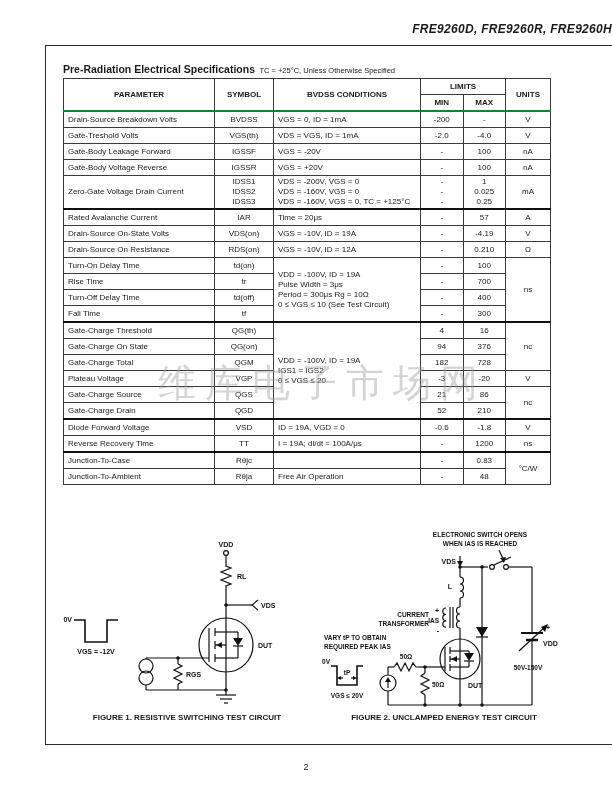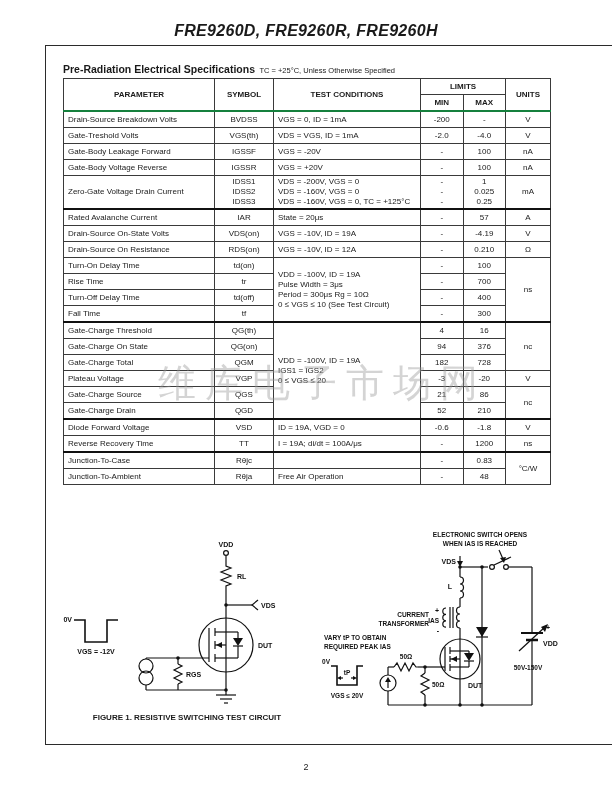--- a/index.html
+++ b/index.html
@@ -1,22 +1,22 @@
 <!DOCTYPE html>
 <html><head>
 <meta charset="utf-8">
 <style>
   html,body{margin:0;padding:0;}
   body{
     width:612px;height:792px;background:#ffffff;position:relative;
     font-family:"Liberation Sans", sans-serif;color:#1a1a1a;
   }
   .doc-title{
-    position:absolute;top:22px;left:0;width:612px;text-align:center;
-    font-size:16px;font-weight:bold;font-style:italic;letter-spacing:.3px;
+    position:absolute;top:22px;left:0;width:612px;text-align:right;
+    font-size:12px;font-weight:bold;font-style:italic;letter-spacing:.3px;
   }
   .outer-box{
     position:absolute;left:45px;top:45px;width:608px;height:700px;
     border:1.5px solid #2b2b2b;box-sizing:border-box;
   }
   .sec-heading{position:absolute;left:17px;top:13px;white-space:nowrap;}
   .sec-heading .main{font-size:10.5px;font-weight:bold;}
   .sec-heading .suffix{font-size:7.5px;}
   table.spec{
     position:absolute;left:17px;top:32px;border-collapse:collapse;
@@ -62,21 +62,21 @@
   <div class="sec-heading">
     <span class="main">Pre-Radiation Electrical Specifications</span>
     <span class="suffix">TC = +25°C, Unless Otherwise Specified</span>
   </div>
 
   <table class="spec">
     <tbody>
         <tr>
       <th class="c-param" rowspan="2">PARAMETER</th>
       <th class="c-sym" rowspan="2">SYMBOL</th>
-      <th class="c-cond" rowspan="2">TEST CONDITIONS</th>
+      <th class="c-cond" rowspan="2">BVDSS CONDITIONS</th>
       <th class="limits" colspan="2">LIMITS</th>
       <th class="c-units" rowspan="2">UNITS</th>
     </tr>
     <tr>
       <th class="c-min">MIN</th>
       <th class="c-max">MAX</th>
     </tr>
 
     <tr>
       <td class="c-param">Drain-Source Breakdown Volts</td>
@@ -122,21 +122,21 @@
 -
 -</td>
       <td class="c-max vtop">1
 0.025
 0.25</td>
       <td class="c-units vtop">mA</td>
     </tr>
     <tr class="sect">
       <td class="c-param">Rated Avalanche Current</td>
       <td class="c-sym">IAR</td>
-      <td class="c-cond">State = 20μs</td>
+      <td class="c-cond">Time = 20μs</td>
       <td class="c-min">-</td>
       <td class="c-max">57</td>
       <td class="c-units">A</td>
     </tr>
     <tr>
       <td class="c-param">Drain-Source On-State Volts</td>
       <td class="c-sym">VDS(on)</td>
       <td class="c-cond">VGS = -10V, ID = 19A</td>
       <td class="c-min">-</td>
       <td class="c-max">-4.19</td>
@@ -417,16 +417,17 @@
       <text x="84" y="132" font-size="6.5" text-anchor="middle">50Ω</text>
       <text x="110" y="160" font-size="6.5">50Ω</text>
       <text x="146" y="161" font-size="7">DUT</text>
       <text x="224" y="103" font-size="7">+</text>
       <text x="221" y="119" font-size="7">VDD</text>
       <text x="206" y="143" font-size="6.5" text-anchor="middle">50V-150V</text>
     </svg>
   </div>
 
   <div class="fig-caption cap1">FIGURE 1.  RESISTIVE SWITCHING TEST CIRCUIT</div>
+  <div class="fig-caption cap2">FIGURE 2.  UNCLAMPED ENERGY TEST CIRCUIT</div>
 
 </div>
 
 <div class="page-num">2</div>
 
 </body></html>

